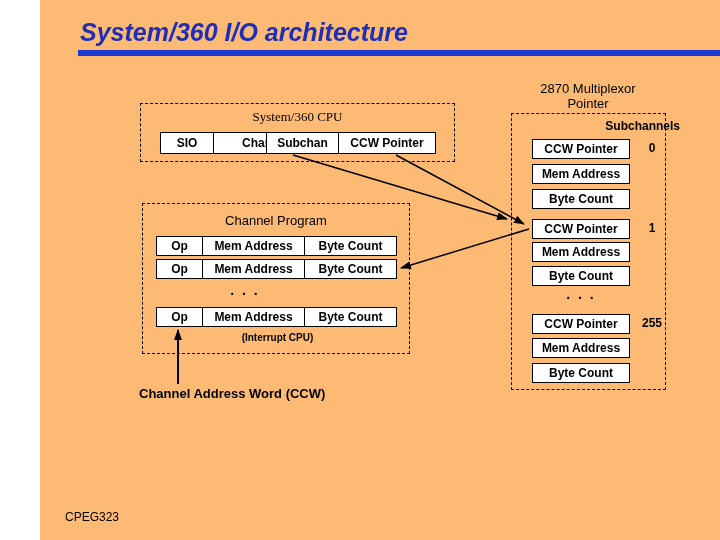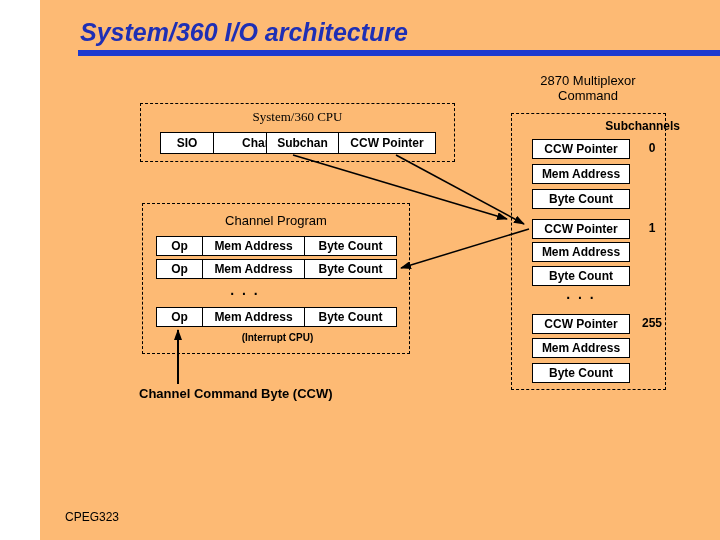--- a/index.html
+++ b/index.html
@@ -30,34 +30,34 @@
     width:98px;height:20px;left:20px;display:flex;align-items:center;justify-content:center;
     font-size:12px;font-weight:bold;white-space:nowrap;
   }
   .idx{position:absolute;left:120px;width:40px;text-align:center;font-size:12px;font-weight:bold;}
   .dots{position:absolute;text-align:center;font-size:14px;font-weight:bold;letter-spacing:2px;white-space:nowrap;}
   .interrupt{position:absolute;text-align:center;font-size:10px;font-weight:bold;white-space:nowrap;}
   .ccw-label{left:99px;top:386px;font-size:13px;font-weight:bold;white-space:nowrap;}
   .footer-left{left:25px;top:510px;font-size:12px;color:#000;}
   .page-number{right:26px;top:510px;font-size:9px;color:#000;}
   .overlay{position:absolute;left:0;top:0;width:720px;height:540px;pointer-events:none;}
-  .mux-label{left:470px;top:73px;width:156px;text-align:center;font-size:13px;line-height:15px;white-space:nowrap;}
+  .mux-label{left:470px;top:81px;width:156px;text-align:center;font-size:13px;line-height:15px;white-space:nowrap;}
   .sub-title{position:absolute;left:15px;top:5px;width:100%;text-align:right;font-size:12px;font-weight:bold;}
 </style>
 </head>
 <body>
 
 <div class="slide">
 
   <div class="abs slide-title">System/360 I/O architecture</div>
   <div class="abs title-rule"></div>
 
   <div class="abs mux-label">
     <div>2870 Multiplexor</div>
-    <div>Command</div>
+    <div>Pointer</div>
   </div>
 
   <div class="abs dashed" style="left:100px;top:103px;width:315px;height:59px;">
     <div class="box-title" style="top:5px;font-family:Liberation Serif, serif;">System/360 CPU</div>
     <div class="cellrow" style="left:19px;top:28px;width:279px;height:22px;">
       <div class="cell" style="width:54px;">SIO</div>
       <div class="cell" style="width:54px;padding-left:34px;">Chan</div>
       <div class="cell" style="width:73px;">Subchan</div>
       <div class="cell" style="width:98px;">CCW Pointer</div>
     </div>
@@ -102,21 +102,21 @@
 
     <div class="cellrow" style="left:13px;top:103px;width:243px;height:20px;">
       <div class="cell" style="width:47px;">Op</div>
       <div class="cell" style="width:103px;">Mem Address</div>
       <div class="cell" style="width:93px;">Byte Count</div>
     </div>
 
     <div class="interrupt" style="left:13px;width:243px;top:128px;">(Interrupt CPU)</div>
   </div>
 
-  <div class="abs ccw-label">Channel Command Byte (CCW)</div>
+  <div class="abs ccw-label">Channel Address Word (CCW)</div>
 
   <div class="abs footer-left">CPEG323</div>
   <div class="abs page-number">33</div>
 
   <svg class="overlay" viewBox="0 0 720 540">
     <defs>
       <marker id="ah" markerWidth="11" markerHeight="8" refX="10" refY="4" orient="auto" markerUnits="userSpaceOnUse">
         <polygon points="0,0 11,4 0,8" fill="#000"></polygon>
       </marker>
     </defs>

